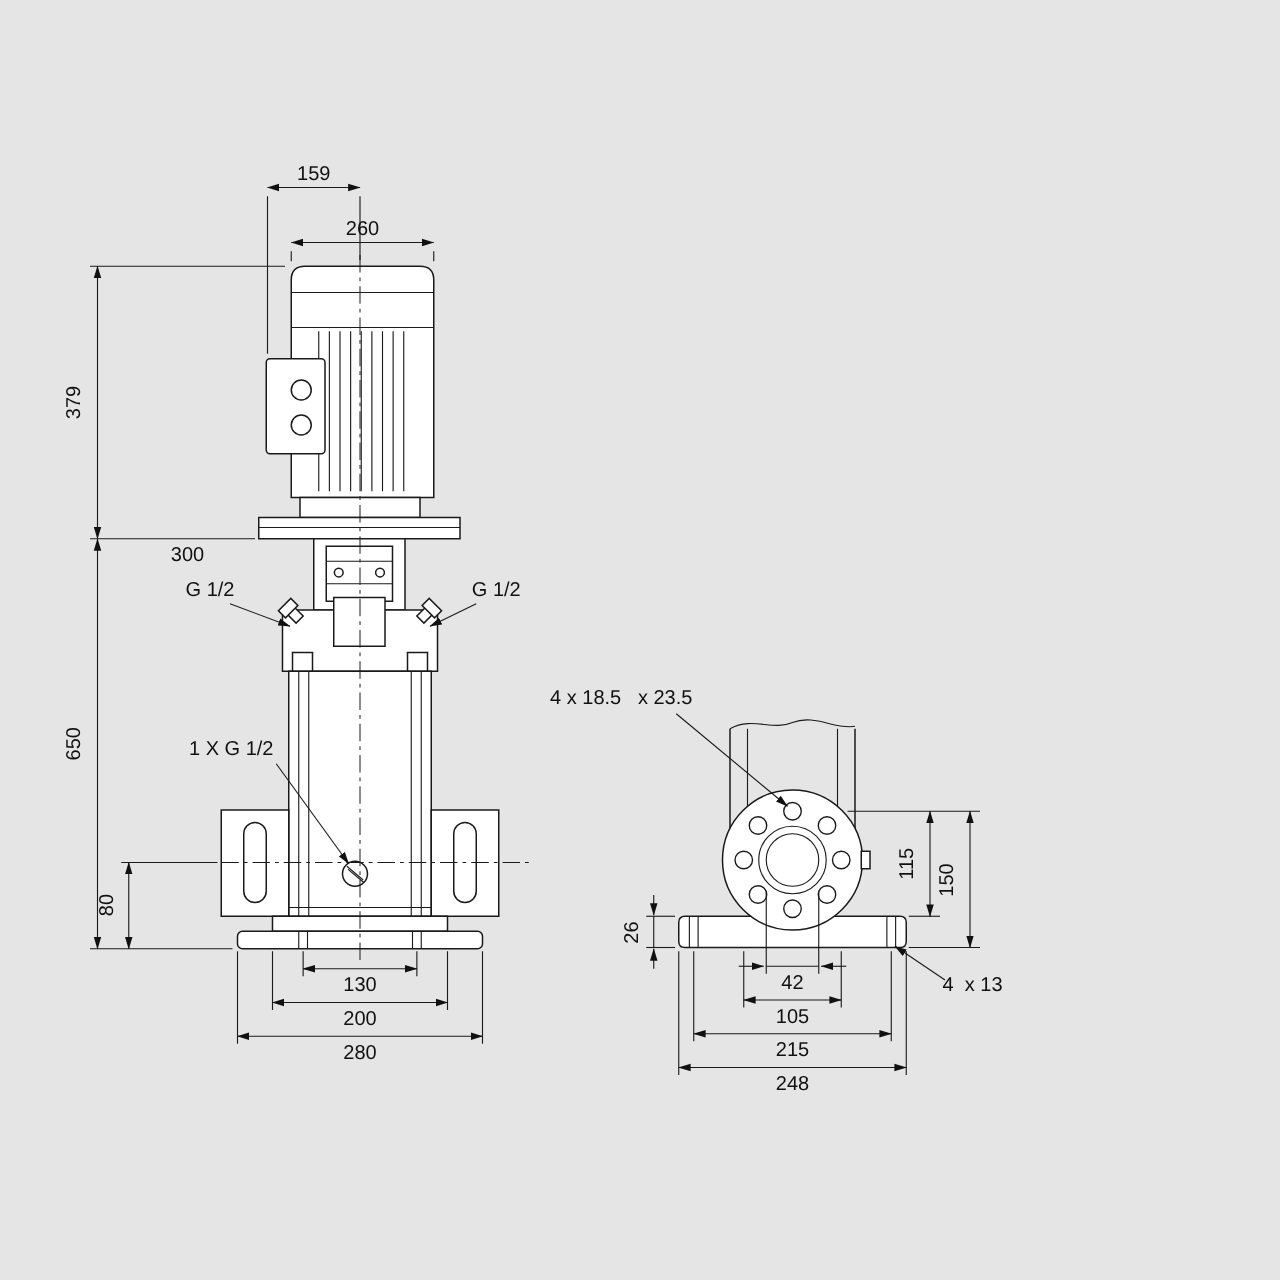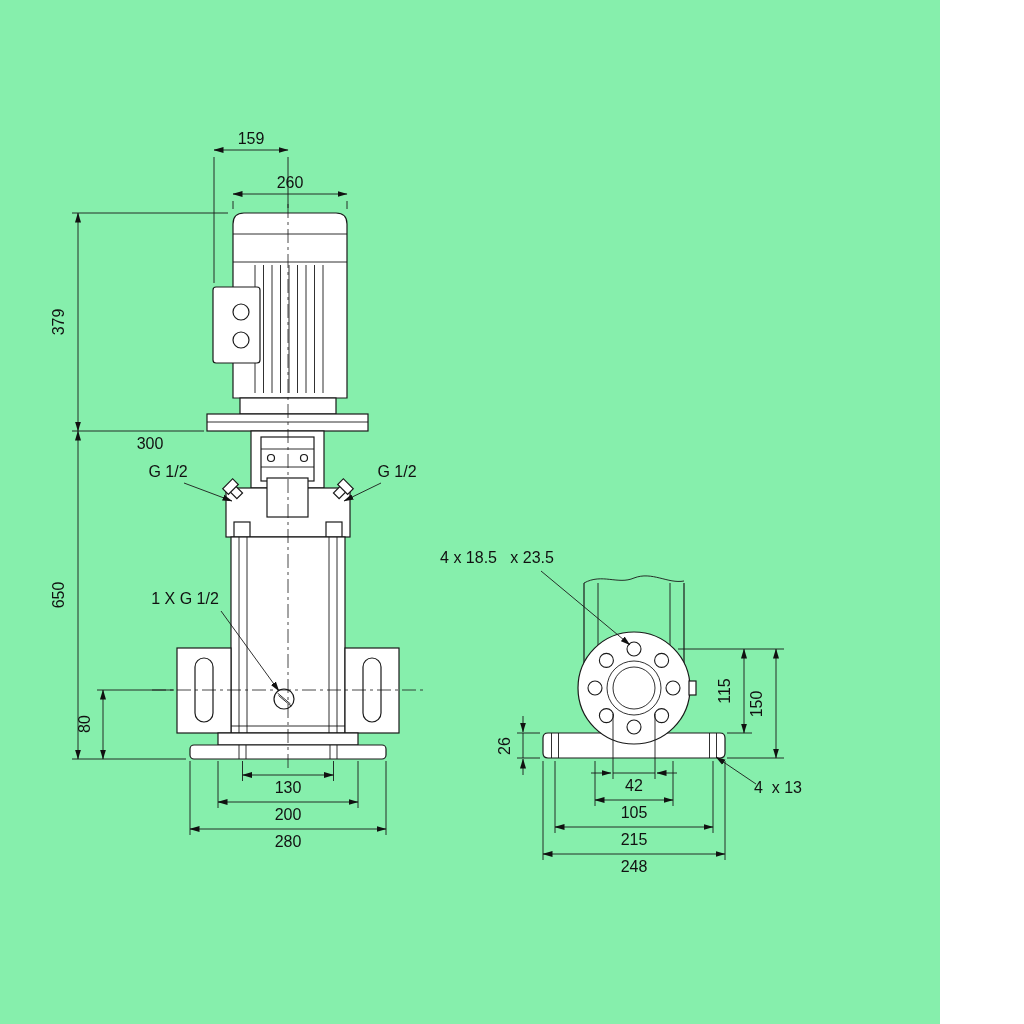--- a/index.html
+++ b/index.html
@@ -1,16 +1,16 @@
 <!DOCTYPE html>
 <html><head>
 <meta charset="utf-8">
 <style>
   html,body{margin:0;padding:0;background:#fff;}
-  .canvas{width:940px;height:1024px;background:#86efac;position:relative;overflow:hidden;}
+  .canvas{width:1024px;height:1024px;background:#e5e5e5;position:relative;overflow:hidden;}
   svg{display:block;}
   
   .ol{fill:#ffffff;stroke:#1a1a1a;stroke-width:1.2;}
   
   .ln{fill:none;stroke:#1a1a1a;stroke-width:1.2;}
   .thin{fill:none;stroke:#1a1a1a;stroke-width:0.9;}
   
   .dim{fill:none;stroke:#1a1a1a;stroke-width:0.9;}
   
   .cl{fill:none;stroke:#1a1a1a;stroke-width:0.8;stroke-dasharray:14 4 3 4;}

